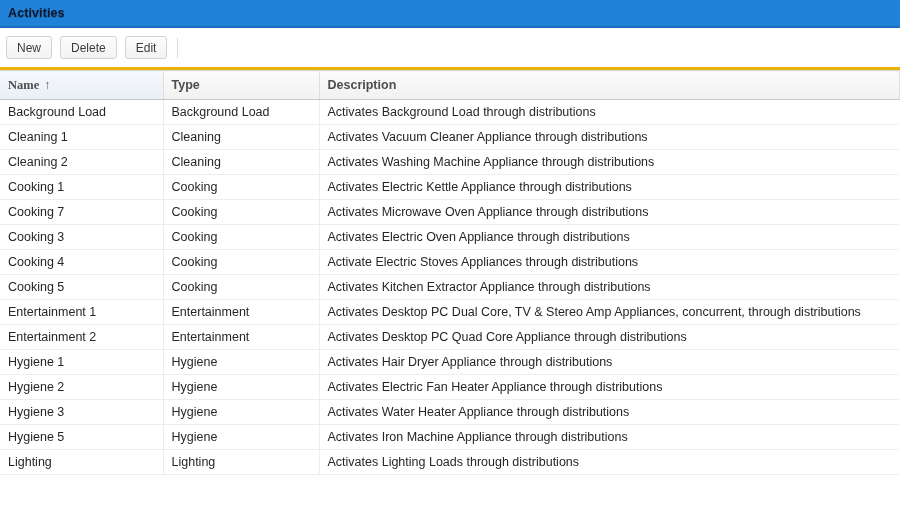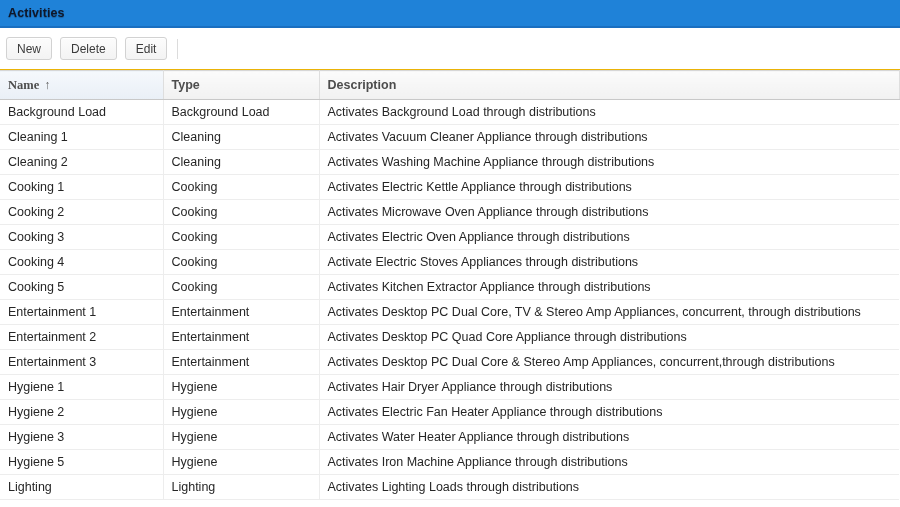--- a/index.html
+++ b/index.html
@@ -30,21 +30,21 @@
     font-size: 12.5px;
     font-weight: bold;
     letter-spacing: 0.1px;
     text-shadow: 0 1px 1px rgba(0,0,0,0.25);
   }
 
   
   .toolbar {
     height: 42px;
     background: #ffffff;
-    border-bottom: 1px solid #eab308;
+    border-bottom: 3px solid #eab308;
     box-sizing: border-box;
     display: flex;
     align-items: center;
     padding-left: 6px;
   }
   .tb-btn {
     display: inline-flex;
     align-items: center;
     justify-content: center;
     height: 23px;
@@ -179,21 +179,21 @@
           <td>Cleaning 2</td>
           <td>Cleaning</td>
           <td>Activates Washing Machine Appliance through distributions</td>
         </tr>
         <tr>
           <td>Cooking 1</td>
           <td>Cooking</td>
           <td>Activates Electric Kettle Appliance through distributions</td>
         </tr>
         <tr>
-          <td>Cooking 2</td>
+          <td>Cooking 7</td>
           <td>Cooking</td>
           <td>Activates Microwave Oven Appliance through distributions</td>
         </tr>
         <tr>
           <td>Cooking 3</td>
           <td>Cooking</td>
           <td>Activates Electric Oven Appliance through distributions</td>
         </tr>
         <tr>
           <td>Cooking 4</td>
@@ -209,25 +209,20 @@
           <td>Entertainment 1</td>
           <td>Entertainment</td>
           <td>Activates Desktop PC Dual Core, TV &amp; Stereo Amp Appliances, concurrent, through distributions</td>
         </tr>
         <tr>
           <td>Entertainment 2</td>
           <td>Entertainment</td>
           <td>Activates Desktop PC Quad Core Appliance through distributions</td>
         </tr>
         <tr>
-          <td>Entertainment 3</td>
-          <td>Entertainment</td>
-          <td>Activates Desktop PC Dual Core &amp; Stereo Amp Appliances, concurrent,through distributions</td>
-        </tr>
-        <tr>
           <td>Hygiene 1</td>
           <td>Hygiene</td>
           <td>Activates Hair Dryer Appliance through distributions</td>
         </tr>
         <tr>
           <td>Hygiene 2</td>
           <td>Hygiene</td>
           <td>Activates Electric Fan Heater Appliance through distributions</td>
         </tr>
         <tr>

